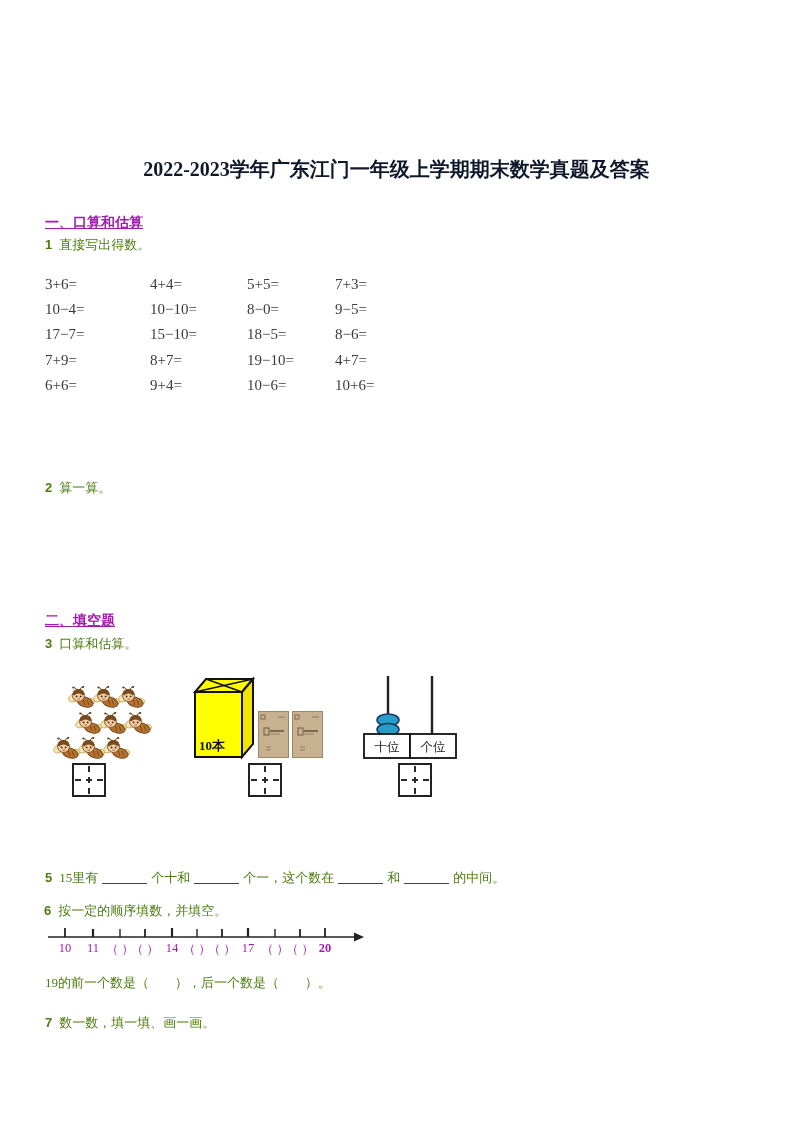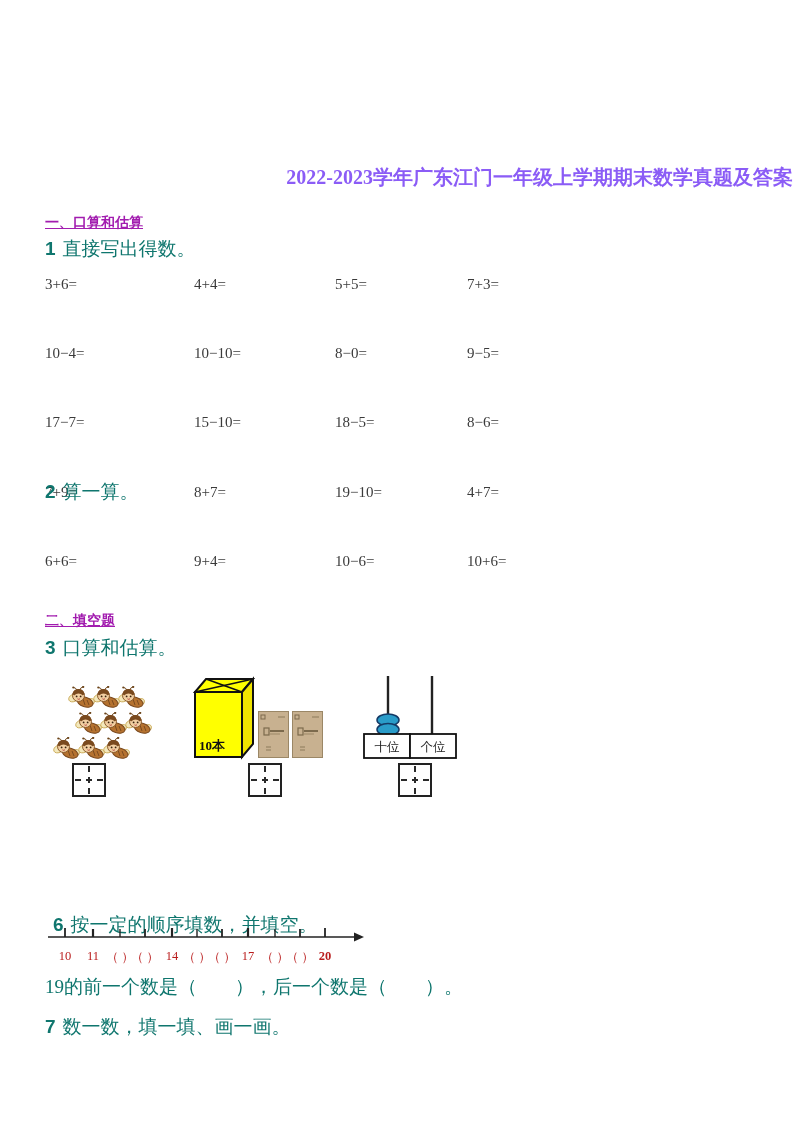--- a/index.html
+++ b/index.html
@@ -1,31 +1,31 @@
 <!DOCTYPE html>
 <html><head>
 <meta charset="utf-8">
 <style>
   html,body{margin:0;padding:0;background:#fff;}
   .page{position:relative;width:793px;height:1122px;background:#fff;overflow:hidden;
         font-family:"Liberation Serif","DejaVu Serif",serif;color:#333;}
   .abs{position:absolute;}
-  .title{left:0;top:164px;width:100%;text-align:right;font-size:20px;font-weight:bold;color:#8b5cf6;}
+  .title{left:0;top:156px;width:100%;text-align:center;font-size:20px;font-weight:bold;color:#0f172a;}
   .sec-head{font-family:"Liberation Sans","DejaVu Sans",sans-serif;font-weight:bold;font-size:14px;color:#a21caf;text-decoration:underline;}
-  .qline{font-size:19px;color:#0f766e;white-space:nowrap;}
+  .qline{font-size:13px;color:#4d7c0f;white-space:nowrap;}
   .qnum{font-family:"Liberation Sans","DejaVu Sans",sans-serif;font-weight:bold;margin-right:7px;}
   .eq-grid{display:grid;font-size:15px;color:#3a3a3a;}
   .g1{grid-template-columns:105px 97px 88px 80px;line-height:25.2px;}
   .g2{grid-template-columns:128px 115px 120px;line-height:26px;}
   .blank{display:inline-block;width:45px;height:14px;border-bottom:1.4px solid #444;margin:0 4px -2px 4px;}
   .tian{position:absolute;width:30px;height:30px;border:2px solid #222;background:#fff;}
   .tian::before{content:"";position:absolute;left:50%;top:1px;bottom:1px;border-left:2px dashed #2a2a2a;margin-left:-1px;}
   .tian::after{content:"";position:absolute;top:50%;left:1px;right:1px;border-top:2px dashed #2a2a2a;margin-top:-1px;}
   .bee{position:absolute;width:27px;height:23px;}
-  .nl-label{position:absolute;top:17px;transform:translateX(-50%);font-size:12.5px;color:#b91c1c;white-space:nowrap;margin-top:8px;}
+  .nl-label{position:absolute;top:17px;transform:translateX(-50%);font-size:12.5px;color:#a21caf;white-space:nowrap;}
 </style>
 </head>
 <body>
 
 <div class="page">
 
   <svg width="0" height="0" style="position:absolute">
     <defs>
       <symbol id="bee" viewBox="0 0 27 23">
         <path d="M9 4 Q7.5 1.5 5.5 1.5" stroke="#6b4318" stroke-width="1" fill="none"></path>
@@ -46,21 +46,21 @@
   </svg>
 
   <div class="abs title">2022-2023学年广东江门一年级上学期期末数学真题及答案</div>
 
   <div class="abs sec-head" style="left:45px;top:214px;">一、口算和估算</div>
 
   <div class="abs qline" style="left:45px;top:236px;">
     <span class="qnum">1</span><span>直接写出得数。</span>
   </div>
 
-  <div class="abs eq-grid g1" style="left:45px;top:272px;width:400px;gap:44px;">
+  <div class="abs eq-grid g1" style="left:45px;top:272px;width:400px;">
     <div>3+6=</div>
     <div>4+4=</div>
     <div>5+5=</div>
     <div>7+3=</div>
     <div>10−4=</div>
     <div>10−10=</div>
     <div>8−0=</div>
     <div>9−5=</div>
     <div>17−7=</div>
     <div>15−10=</div>
@@ -155,22 +155,25 @@
     <rect x="48" y="60" width="46" height="24" fill="#fff" stroke="#111" stroke-width="1.8"></rect>
     <text x="25" y="77" text-anchor="middle" font-size="12.5" fill="#222" font-family="'Liberation Serif','DejaVu Serif',serif">十位</text>
     <text x="71" y="77" text-anchor="middle" font-size="12.5" fill="#222" font-family="'Liberation Serif','DejaVu Serif',serif">个位</text>
   </svg>
 
   <div class="tian" style="left:72px;top:763px;"></div>
   <div class="tian" style="left:248px;top:763px;"></div>
   <div class="tian" style="left:398px;top:763px;"></div>
 
 
-
-  <div class="abs qline" style="left:53px;top:902px;margin-top:10px;">
+  <div class="abs qline" style="left:45px;top:869px;">
+    <span class="qnum">5</span><span>15里有</span><span class="blank"></span><span>个十和</span><span class="blank"></span><span>个一，这个数在</span><span class="blank"></span><span>和</span><span class="blank"></span><span>的中间。</span>
+  </div>
+
+  <div class="abs qline" style="left:44px;top:902px;">
     <span class="qnum">6</span><span>按一定的顺序填数，并填空。</span>
   </div>
 
   <div class="abs" style="left:40px;top:924px;width:330px;height:40px;">
     <svg width="330" height="18" viewBox="0 0 330 18">
       <line x1="8" y1="13" x2="316" y2="13" stroke="#222" stroke-width="1.6"></line>
       <polygon points="314,8.5 324,13 314,17.5" fill="#222"></polygon>
       <line x1="25" y1="4" x2="25" y2="13" stroke="#222" stroke-width="1.8"></line>
       <line x1="53" y1="5" x2="53" y2="13" stroke="#222" stroke-width="2.2"></line>
       <line x1="80" y1="5" x2="80" y2="13" stroke="#222" stroke-width="1.4"></line>

